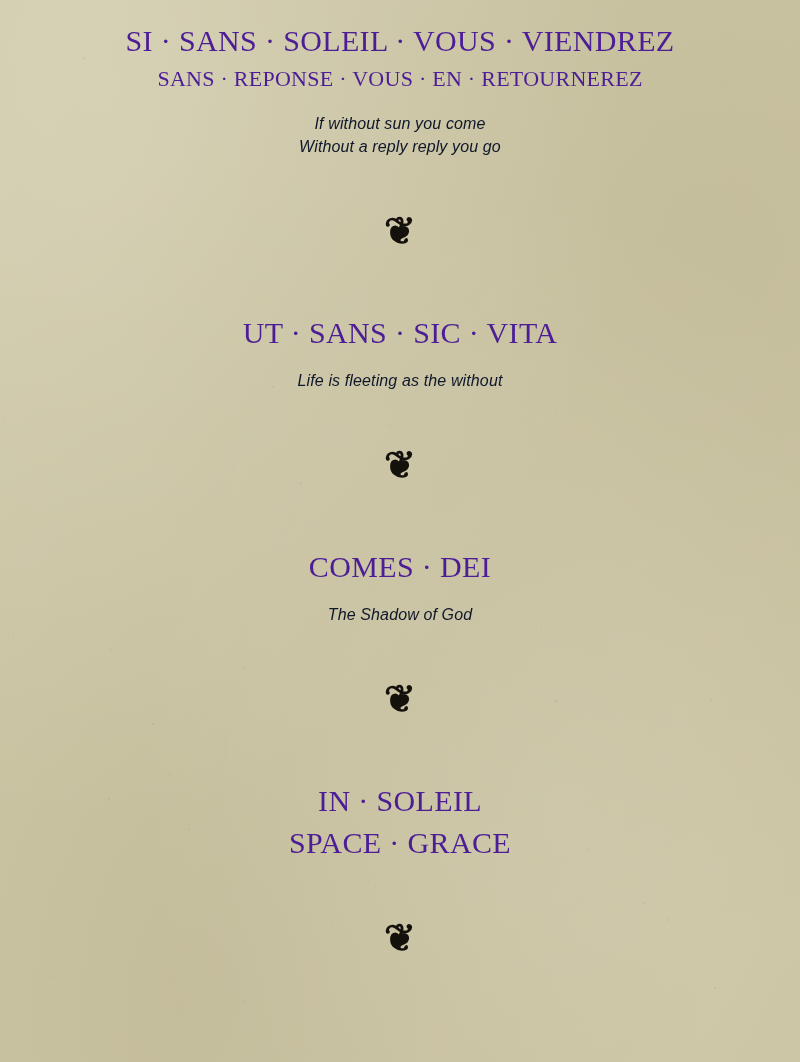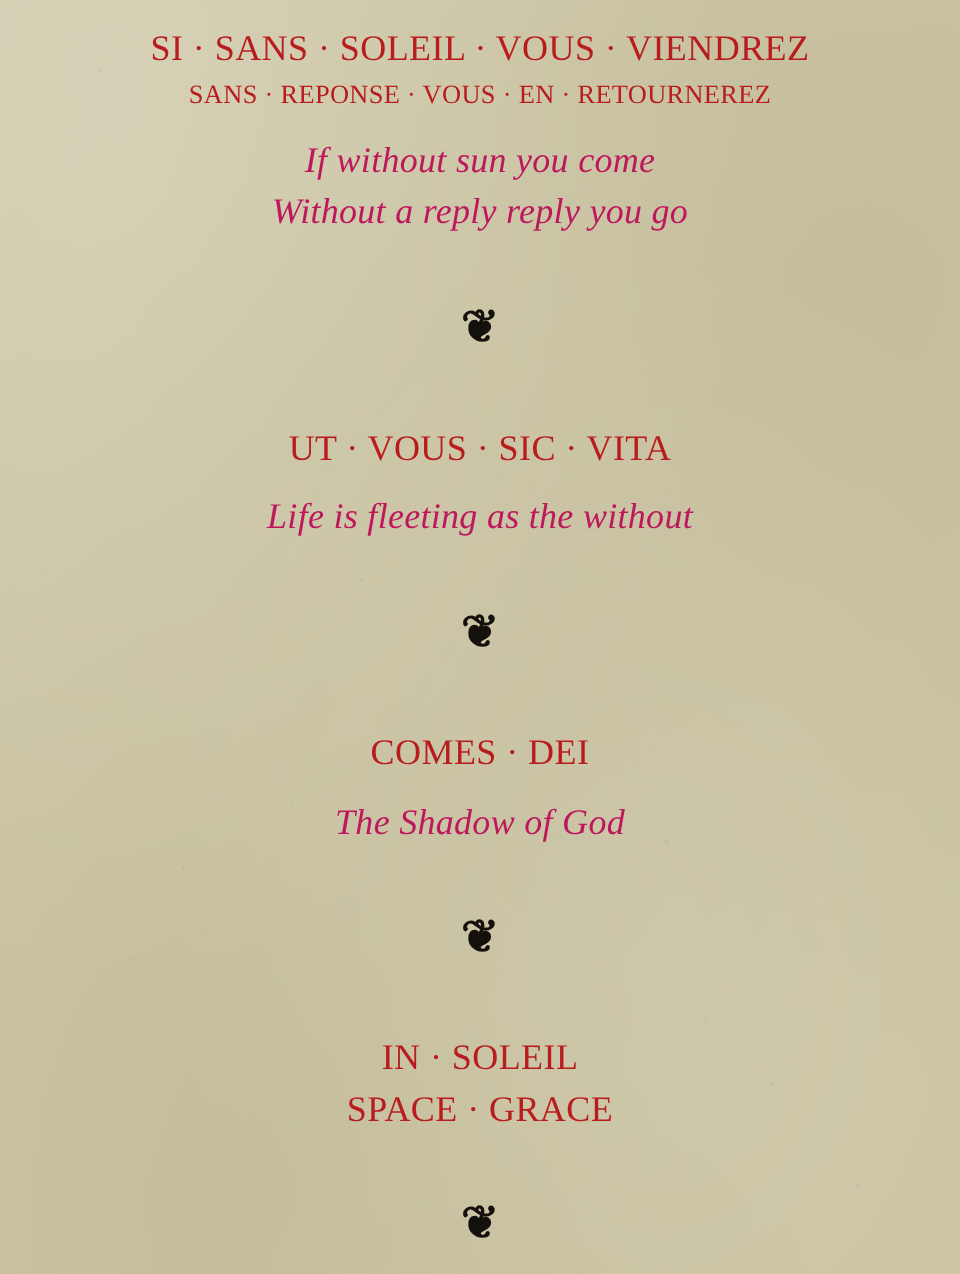--- a/index.html
+++ b/index.html
@@ -41,32 +41,32 @@
     box-sizing: border-box;
     padding: 18px 14px 0 14px;
     text-align: center;
   }
 
   .latin {
     font-family: "Liberation Serif", serif;
     font-size: 30px;
     letter-spacing: 0.012em;
     line-height: 1.42;
-    color: #b91c1c;
+    color: #4c1d95;
     white-space: nowrap;
   }
   .latin.small {
     font-size: 22px;
   }
   .gloss {
-    font-family: Liberation Serif, serif;
+    font-family: Liberation Sans, sans-serif;
     font-style: italic;
-    font-size: 30px;
+    font-size: 16px;
     line-height: 1.45;
-    color: #be185d;
+    color: #0f172a;
     letter-spacing: 0.008em;
   }
 
   .block { margin: 0; }
 
   .ornament {
     font-family: "DejaVu Serif", serif;
     font-size: 38px;
     line-height: 1;
     color: #14110d;
@@ -95,21 +95,21 @@
     <div class="sp-couplet"></div>
     <div class="gloss">If without sun you come</div>
     <div class="gloss">Without a reply reply you go</div>
   </div>
 
   <div class="sp-before-orn"></div>
   <span class="ornament">❦</span>
   <div class="sp-after-orn"></div>
 
   <div class="block">
-    <div class="latin">UT · VOUS · SIC · VITA</div>
+    <div class="latin">UT · SANS · SIC · VITA</div>
     <div class="heading-gap"></div>
     <div class="gloss">Life is fleeting as the without</div>
   </div>
 
   <div class="sp-before-orn"></div>
   <span class="ornament">❦</span>
   <div class="sp-after-orn"></div>
 
   <div class="block">
     <div class="latin">COMES · DEI</div>

